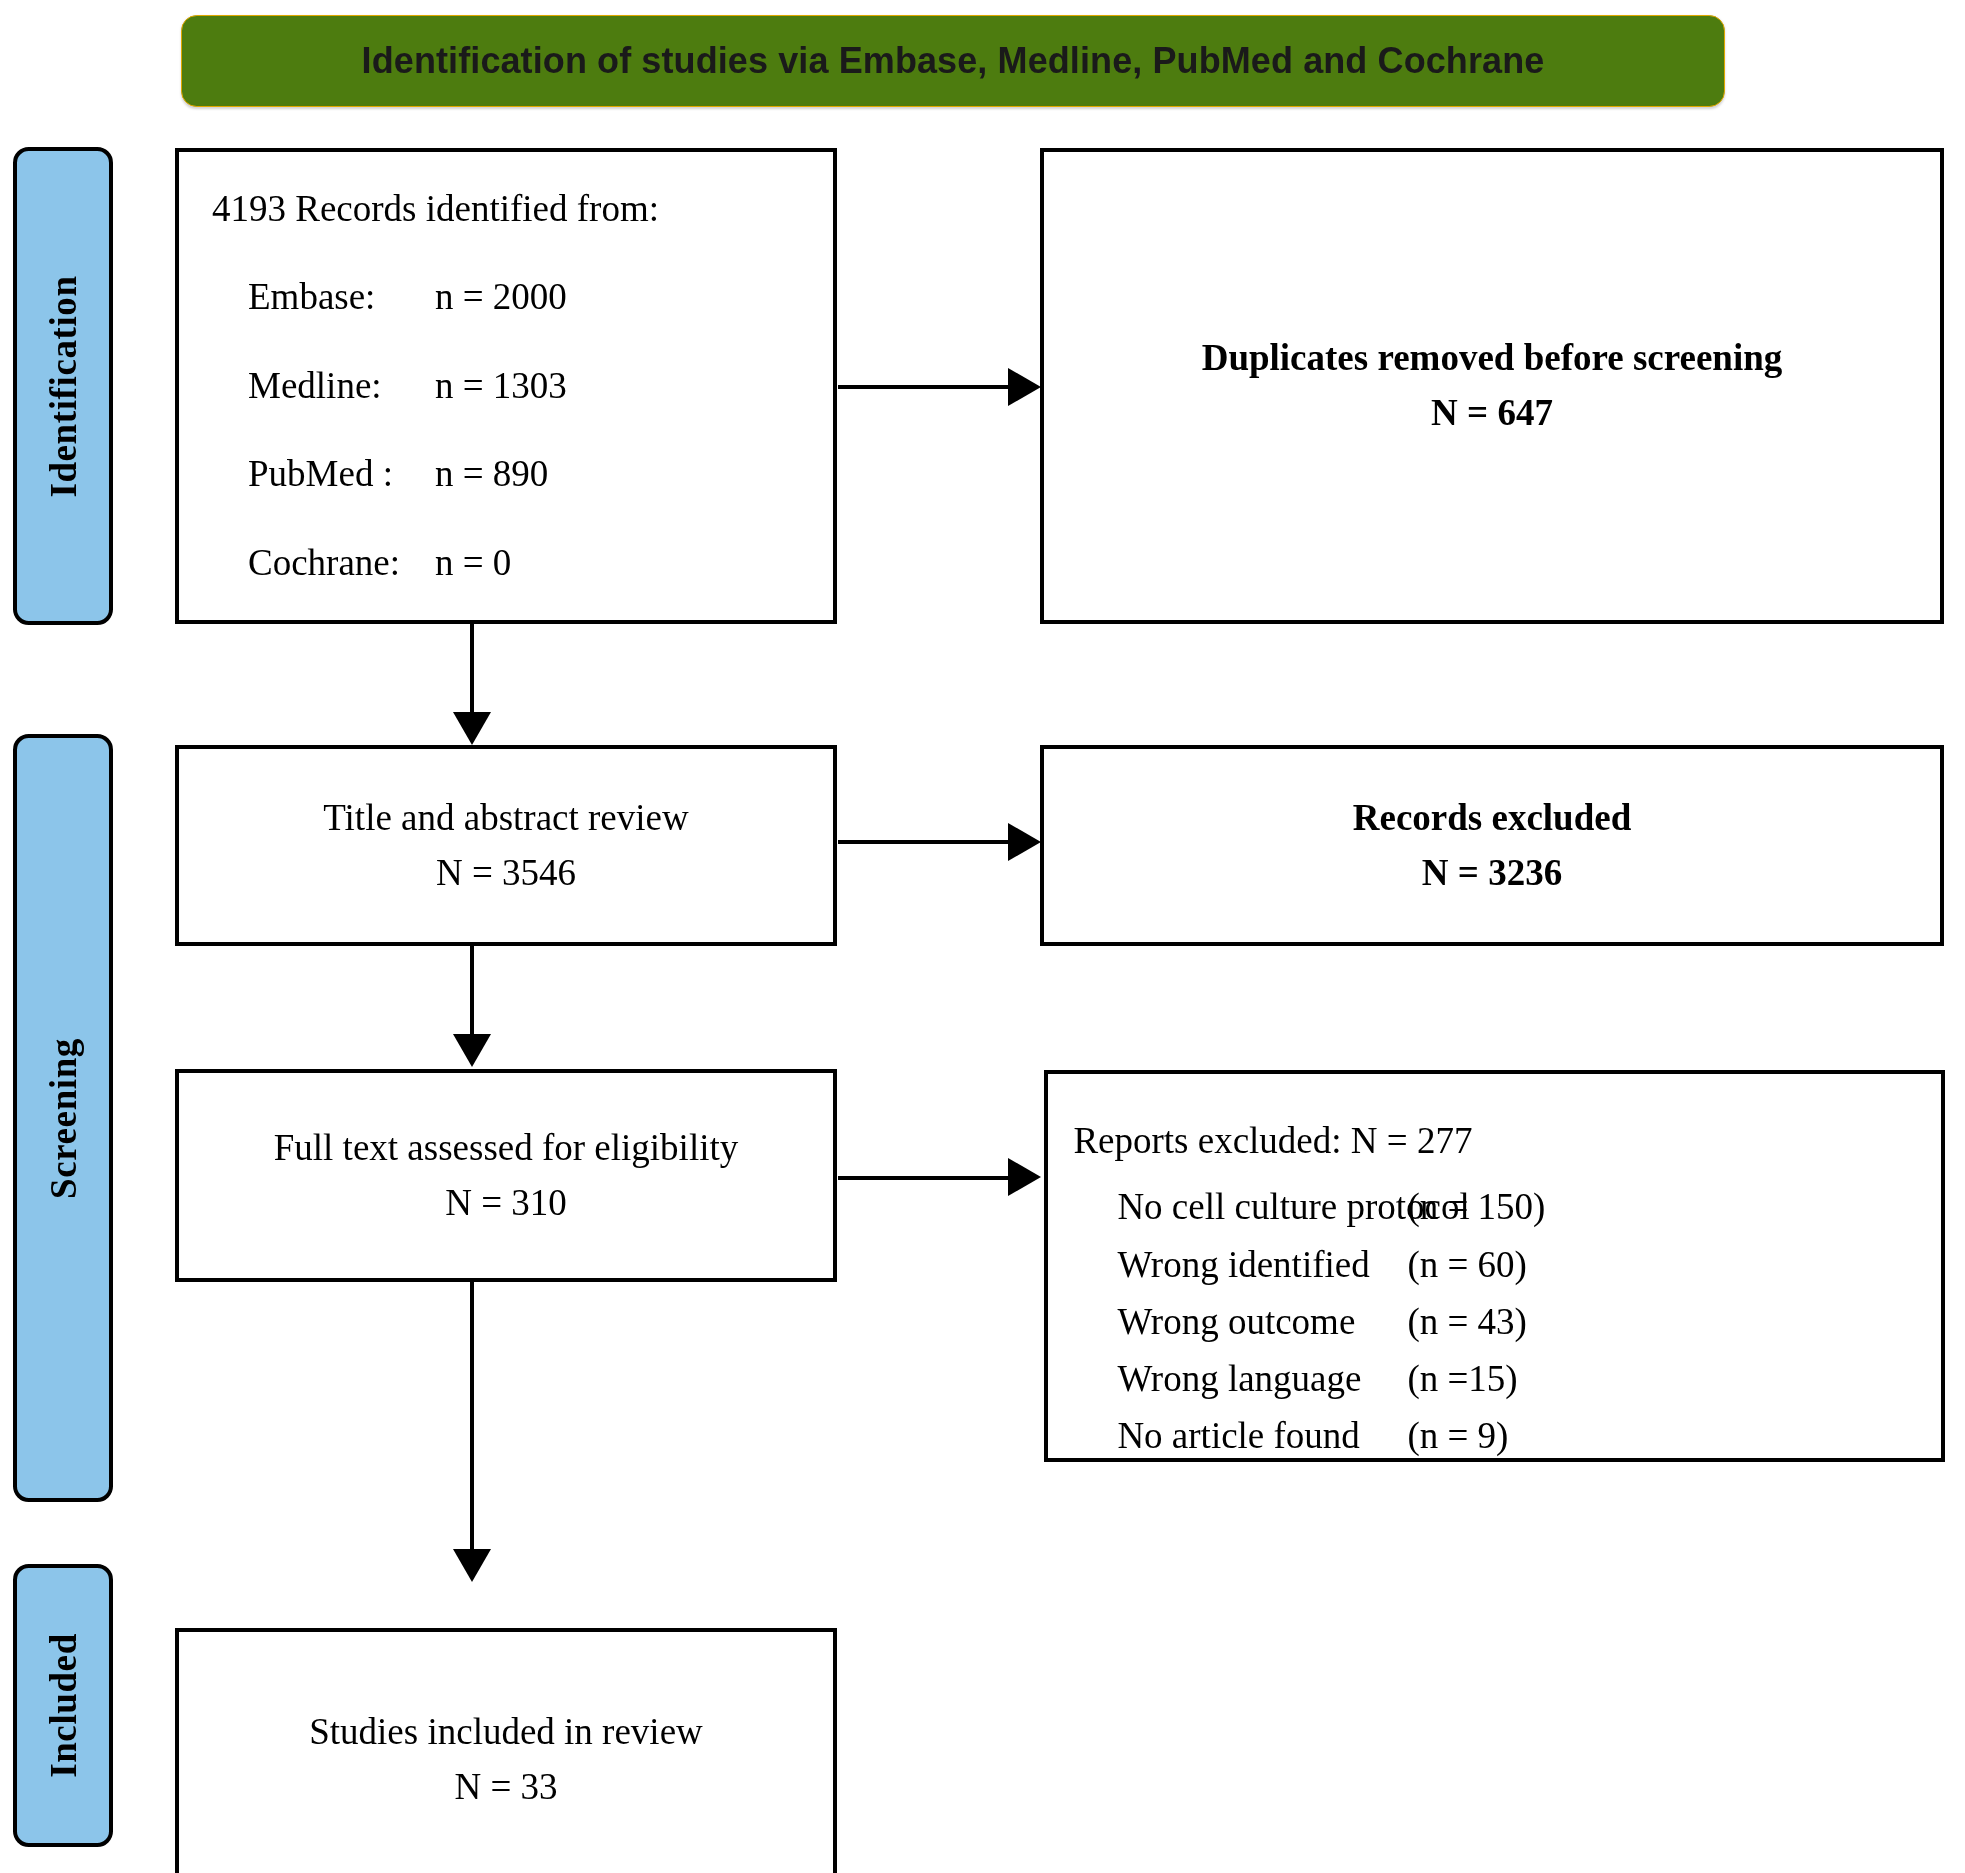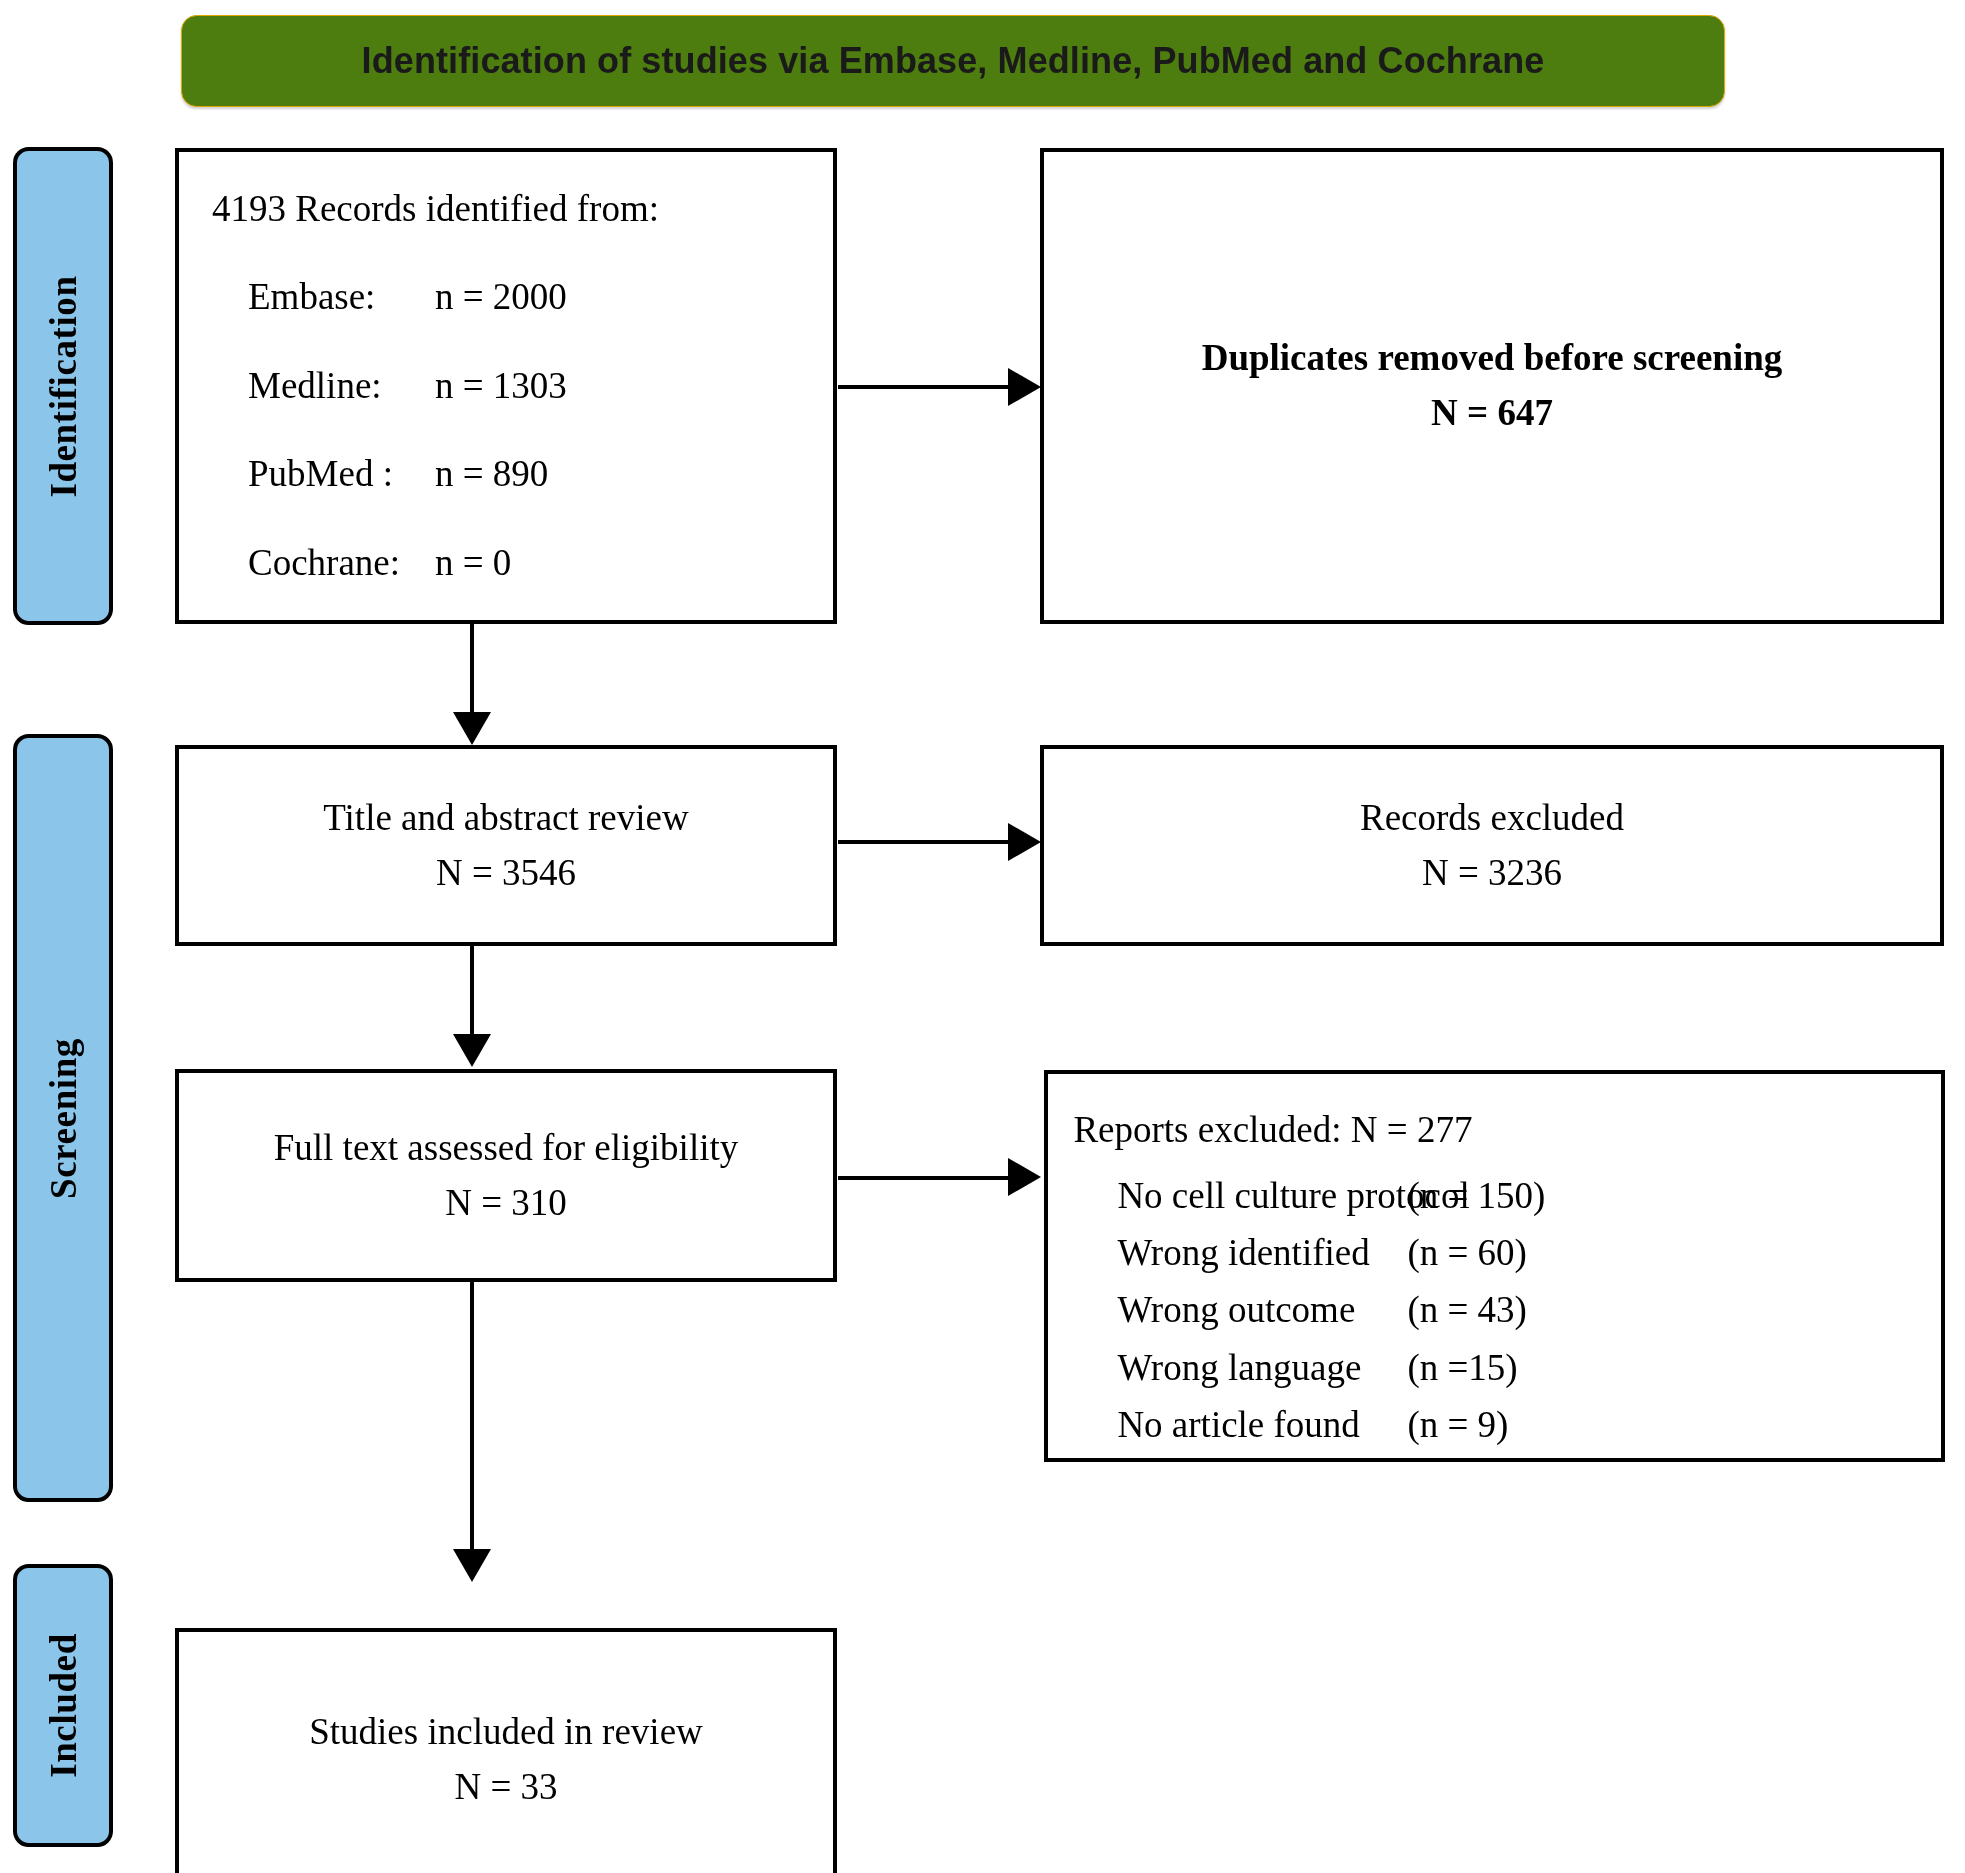--- a/index.html
+++ b/index.html
@@ -74,23 +74,23 @@
     display: flex;
     flex-direction: column;
     justify-content: center;
   }
   .box-center { align-items: center; text-align: center; }
   .box-left   { align-items: flex-start; text-align: left; }
 
   #box-records   { left: 175px;  top: 148px;  width: 662px; height: 476px; padding: 0 0 0 33px; align-items: flex-start; gap: 33px; }
   #box-duplicates{ left: 1040px; top: 148px;  width: 904px; height: 476px; font-weight: bold; }
   #box-title     { left: 175px;  top: 745px; width: 662px; height: 201px; }
-  #box-excluded  { left: 1040px; top: 745px; width: 904px; height: 201px; }
+  #box-excluded  { left: 1040px; top: 745px; width: 904px; height: 201px; font-weight: bold; }
   #box-fulltext  { left: 175px;  top: 1069px; width: 662px; height: 213px; }
-  #box-reports   { left: 1044px; top: 1070px; width: 901px; height: 392px; padding: 0 0 0 25.4px; align-items: flex-start; justify-content: center; padding-top: 20.6px; }
+  #box-reports   { left: 1044px; top: 1070px; width: 901px; height: 392px; padding: 0 0 0 25.4px; align-items: flex-start; justify-content: flex-end; padding-top: 20.6px; }
   #box-included  { left: 175px;  top: 1584px; width: 662px; height: 263px; margin-top: 44px; }
 
   .box-line {
     font-size: 37px;
     color: #000000;
     line-height: 1.48;
     white-space: nowrap;
   }
 
   

